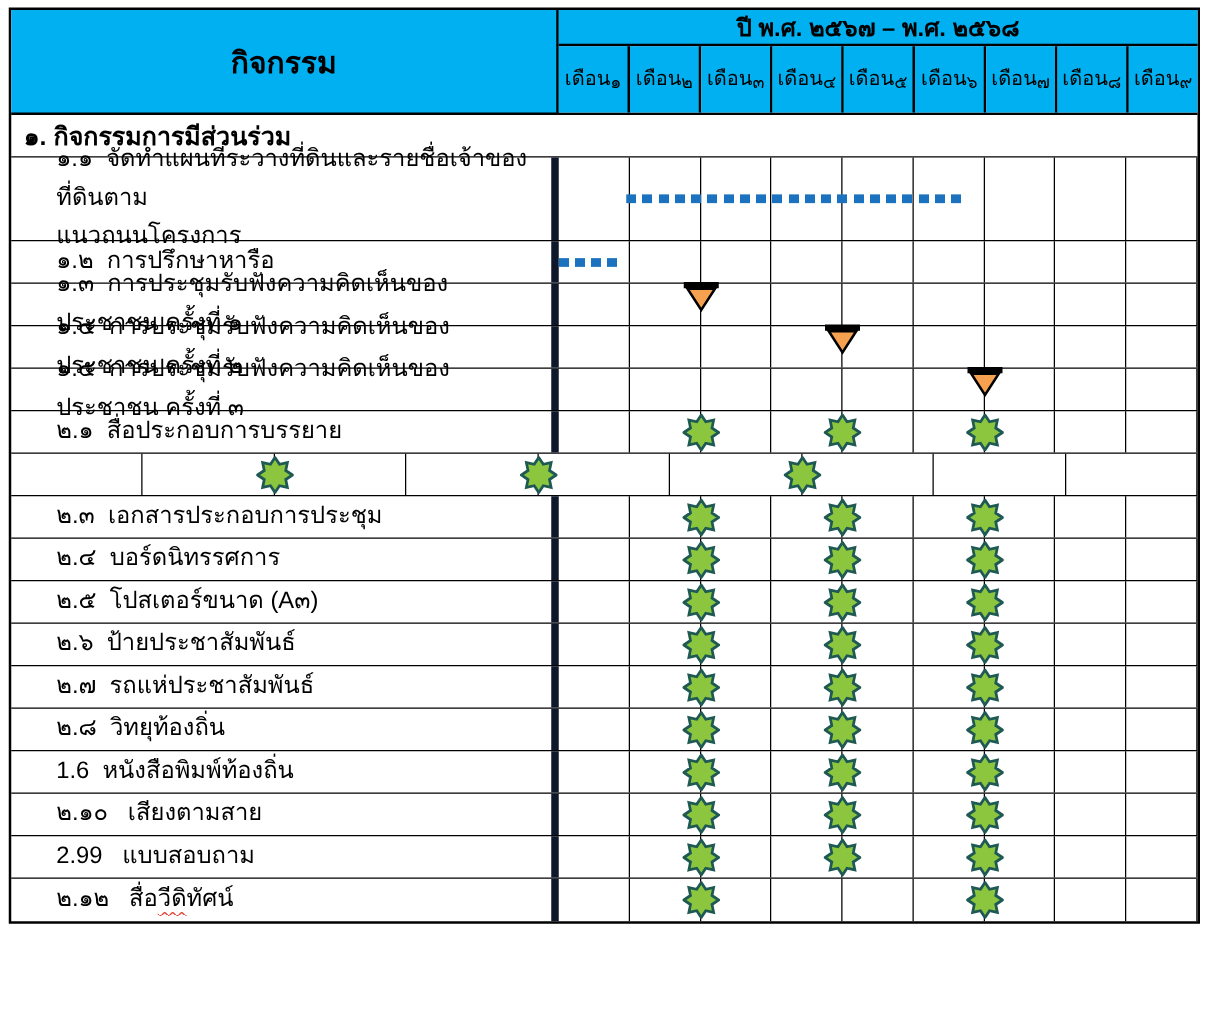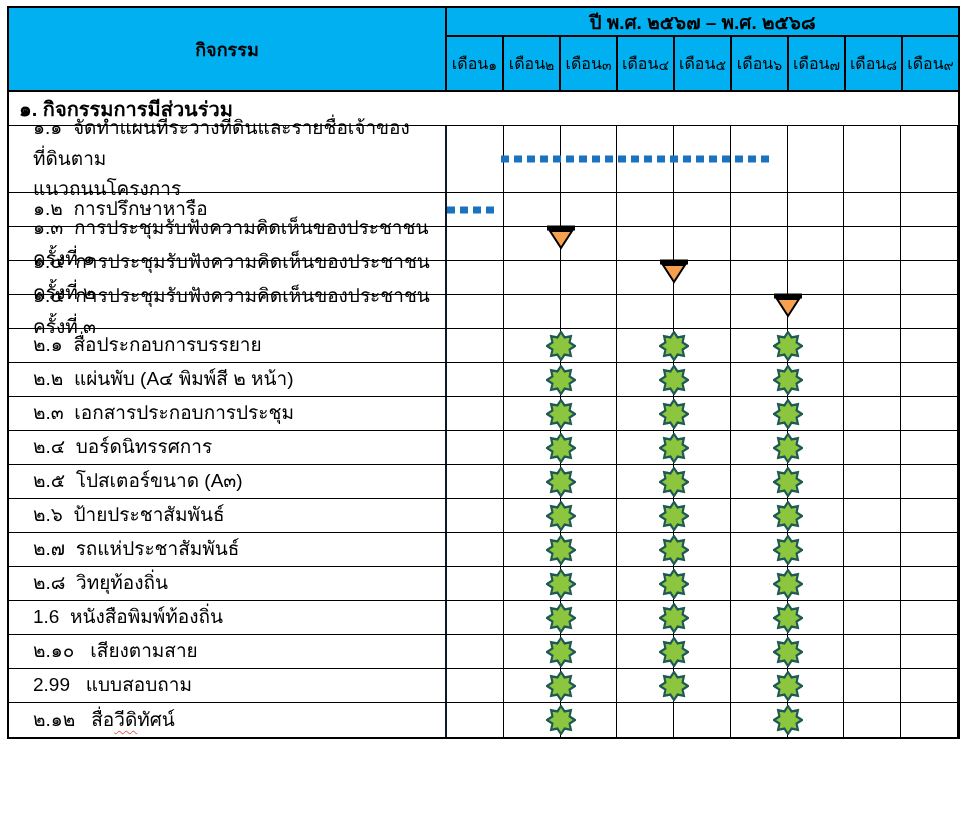--- a/index.html
+++ b/index.html
@@ -19,21 +19,21 @@
     background: #fff;
   }
   
   .header-row { display: flex; }
   .activity-header {
     width: 438px; flex: 0 0 438px;
     background: var(--header-bg);
     border-right: 2px solid #000;
     border-bottom: 2px solid #000;
     display: flex; align-items: center; justify-content: center;
-    font-weight: bold; font-size: 18px;
+    font-weight: bold; font-size: 24px;
     box-sizing: border-box;
   }
   .months-header { flex: 1; display: flex; flex-direction: column; }
   .year-header {
     height: 29px;
     background: var(--header-bg);
     border-bottom: 2px solid #000;
     display: flex; align-items: center; justify-content: center;
     font-weight: bold; font-size: 19px;
     box-sizing: border-box;
@@ -65,23 +65,23 @@
   .item-row {
     display: flex;
     border-bottom: 1px solid #000;
     height: 34px;
     box-sizing: border-box;
   }
   .item-row.tall { height: 67px; }
   .item-row:last-child { border-bottom: none; }
   .activity-cell {
     width: 438px; flex: 0 0 438px;
-    border-right: 2px solid #0f172a;
+    border-right: 6px solid #0f172a;
     display: flex; align-items: center;
-    padding-left: 24px; padding-right: 6px;
+    padding-left: 36px; padding-right: 6px;
     box-sizing: border-box;
     font-size: 19px;
   }
   .item-label { white-space: pre-wrap; line-height: 1.6; }
   .squiggle {
     text-decoration-line: underline;
     text-decoration-style: wavy;
     text-decoration-color: var(--squiggle);
     text-decoration-thickness: 1px;
     text-underline-offset: 4px;
@@ -289,23 +289,20 @@
           <span class="star-marker" style="left: 44.4444%;"><svg width="30" height="30" viewBox="0 0 30 30">
               <polygon points="15,1 18.6,6.4 24.9,5.1 23.6,11.4 29,15 23.6,18.6 24.9,24.9 18.6,23.6 15,29 11.4,23.6 5.1,24.9 6.4,18.6 1,15 6.4,11.4 5.1,5.1 11.4,6.4" fill="#8CC63F" stroke="#1E5954" stroke-width="2.2" stroke-linejoin="miter"></polygon>
             </svg></span>
           <span class="star-marker" style="left: 66.6667%;"><svg width="30" height="30" viewBox="0 0 30 30">
               <polygon points="15,1 18.6,6.4 24.9,5.1 23.6,11.4 29,15 23.6,18.6 24.9,24.9 18.6,23.6 15,29 11.4,23.6 5.1,24.9 6.4,18.6 1,15 6.4,11.4 5.1,5.1 11.4,6.4" fill="#8CC63F" stroke="#1E5954" stroke-width="2.2" stroke-linejoin="miter"></polygon>
             </svg></span>
         </div>
   </div>
 
   <div class="item-row">
-    <div class="activity-cell">
-      <span class="item-label">๒.๒  แผ่นพับ (A๔ พิมพ์สี ๒ หน้า)</span>
-    </div>
     <div class="row-grid">
           <div class="grid-cell"></div>
           <div class="grid-cell"></div>
           <div class="grid-cell"></div>
           <div class="grid-cell"></div>
           <div class="grid-cell"></div>
           <div class="grid-cell"></div>
           <div class="grid-cell"></div>
           <div class="grid-cell"></div>
           <div class="grid-cell"></div>

